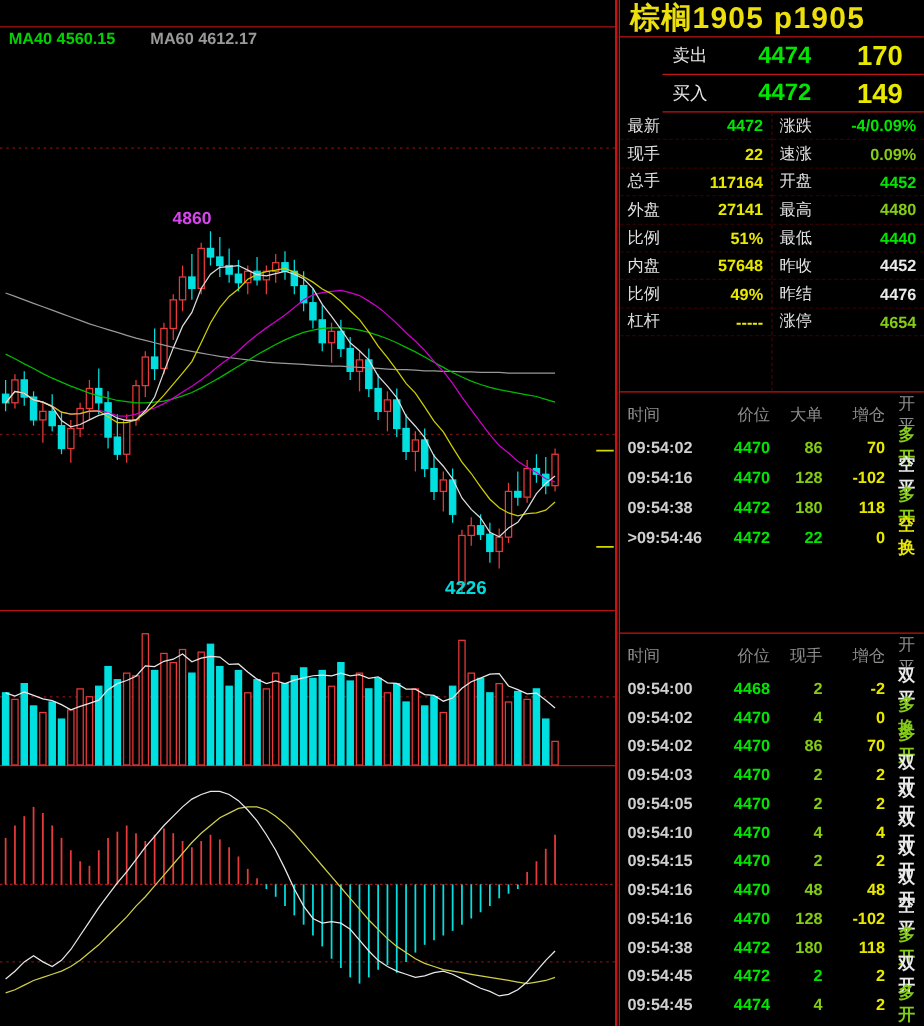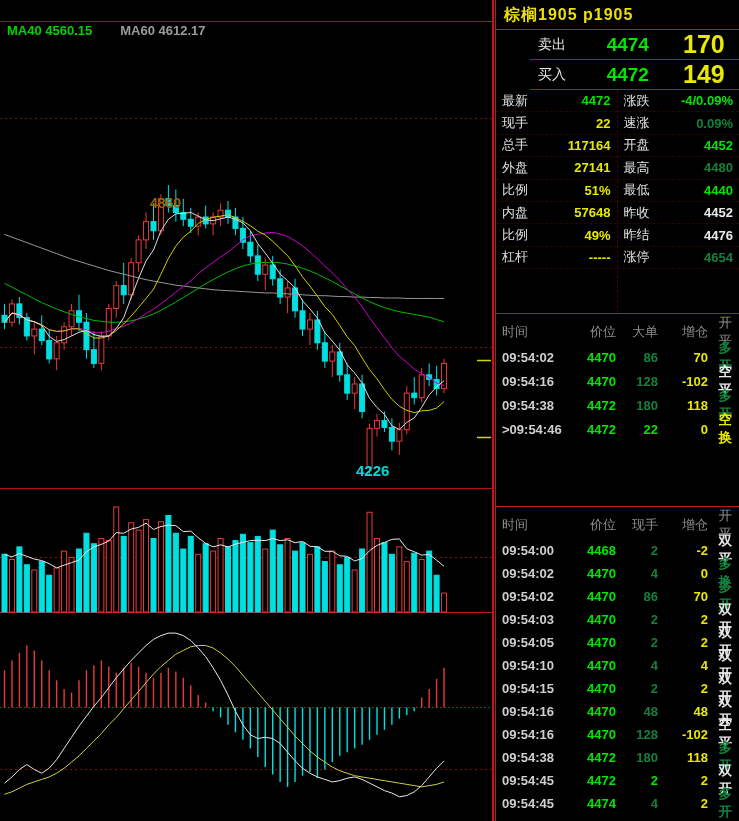--- a/index.html
+++ b/index.html
@@ -4,51 +4,51 @@
 <style>
   html,body{margin:0;padding:0;background:#000;}
   body{width:739px;height:821px;overflow:hidden;font-family:"Liberation Sans",sans-serif;}
   #root{position:relative;width:739px;height:821px;background:#000;}
 
   
   .chart-region{position:absolute;left:0;top:0;width:495px;height:821px;}
   #chart-svg{position:absolute;left:0;top:0;}
   .ma-legend{position:absolute;left:7px;top:23px;font-size:13px;font-weight:bold;white-space:nowrap;}
   .ma-legend span{margin-right:28px;}
-  .peak-label{position:absolute;left:150px;top:166px;color:#a16207;font-size:14px;font-weight:bold;margin-top:29px;}
+  .peak-label{position:absolute;left:138px;top:166px;color:#d946ef;font-size:14px;font-weight:bold;}
   .low-label{position:absolute;left:356px;top:462px;color:#00dcdc;font-size:15px;font-weight:bold;}
 
   
   .panel{position:absolute;left:495px;top:0;width:244px;height:821px;box-sizing:border-box;border-left:1px solid #c11515;background:#000;}
-  .title{height:29px;line-height:29px;color:#ecdf0c;font-size:16px;font-weight:bold;padding-left:8px;border-bottom:1px solid #c11515;letter-spacing:1px;}
+  .title{height:29px;line-height:29px;color:#ecdf0c;font-size:24px;font-weight:bold;padding-left:8px;border-bottom:1px solid #c11515;letter-spacing:1px;}
   .book-row{height:30px;display:flex;align-items:center;border-bottom:1px solid #c11515;box-sizing:border-box;margin-left:34px;}
   .book-label{color:#e8e8e8;font-size:14px;padding-left:8px;width:50px;}
   .book-price{color:#00e600;font-size:19px;font-weight:bold;width:84px;text-align:center;}
-  .book-vol{color:#e8e800;font-size:25px;font-weight:bold;width:72px;text-align:center;}
+  .book-vol{color:#e8e800;font-size:22px;font-weight:bold;width:72px;text-align:center;}
 
   .quote{display:flex;border-bottom:1px solid #c11515;box-sizing:border-box;height:224px;}
   .qcol{width:50%;box-sizing:border-box;}
   .qcol.left{border-right:1px dashed #4a0000;}
   .qrow{height:22.4px;display:flex;align-items:center;justify-content:space-between;padding:0 6px;border-bottom:1px dashed #330000;box-sizing:border-box;}
   .qlabel{color:#e2e2e2;font-size:13px;white-space:nowrap;}
   .qval{font-size:13px;font-weight:bold;white-space:nowrap;}
   .arrow{color:#b9b9b9;font-size:9px;margin-left:3px;}
 
   .ttable{box-sizing:border-box;}
   .ttable.first{height:193px;border-bottom:1px solid #c11515;}
   .t-header,.t-row{display:grid;grid-template-columns:70px 44px 42px 50px 1fr;align-items:center;padding:0 5px 0 6px;}
   .t-header{height:25px;color:#8d8d8d;font-size:13px;}
   .t-row{height:24px;font-size:13px;font-weight:bold;}
   .ttable.second .t-row{height:23px;}
   .col-r{text-align:right;}
   .col-dir{text-align:right;padding-right:2px;font-size:13.5px;}
 
   .c-green{color:#00e600;}
   .c-yellow{color:#e8e800;}
-  .c-red{color:#15803d;}
+  .c-red{color:#84cc16;}
   .c-white{color:#eaeaea;}
   .c-time{color:#cfcfcf;}
 </style>
 </head>
 <body>
 
 <div id="root">
 
   <div class="chart-region">
     <svg id="chart-svg" width="495" height="821">

